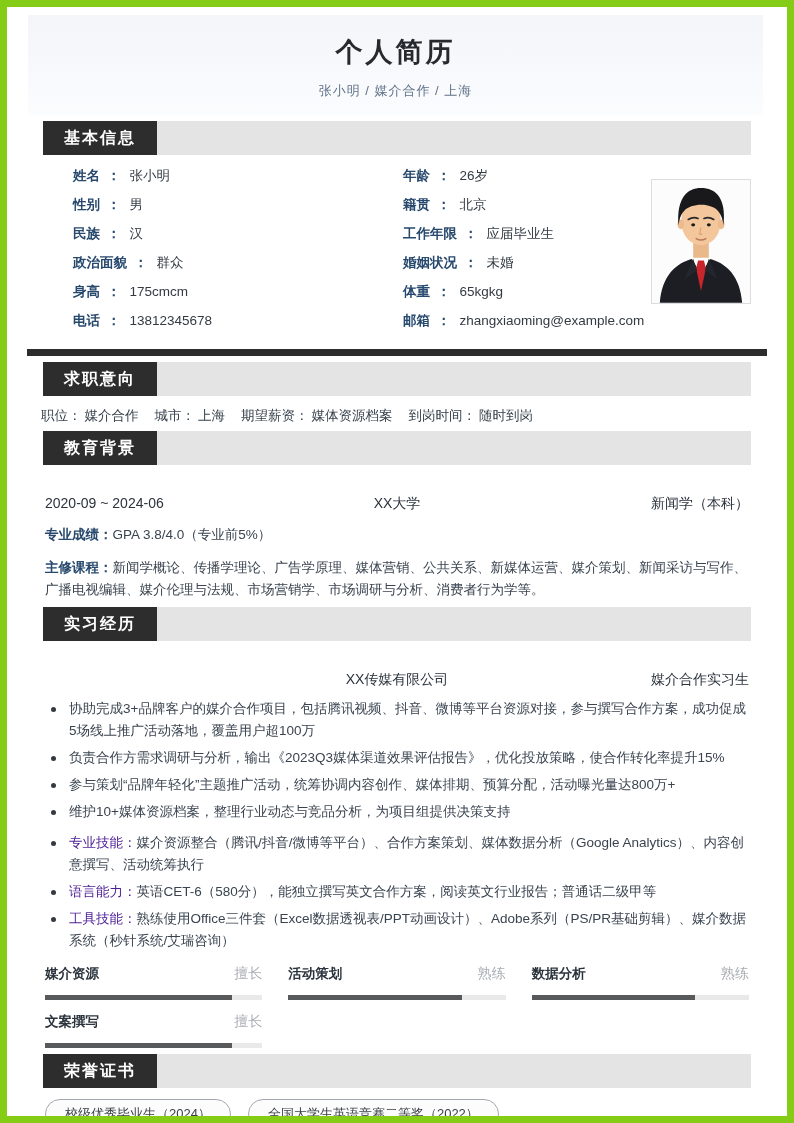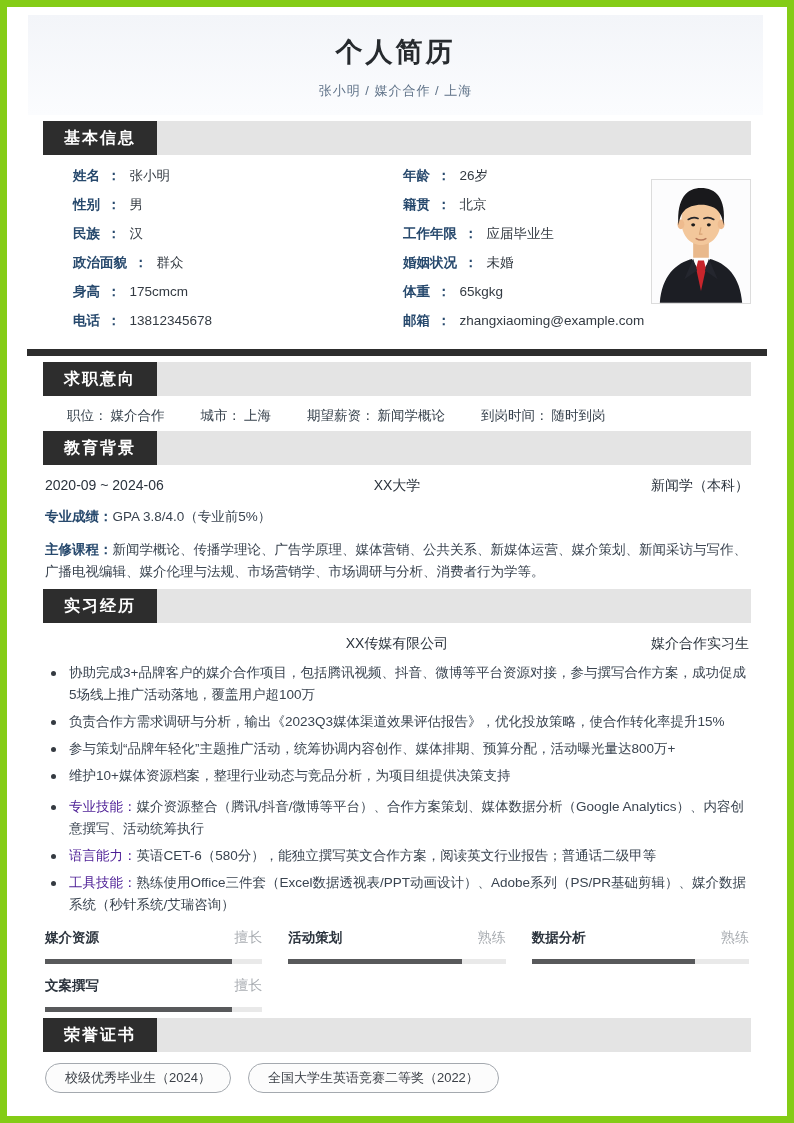--- a/index.html
+++ b/index.html
@@ -22,28 +22,28 @@
   .info-col.right { flex:1; }
   .f-row { display:flex; align-items:baseline; font-size:13.5px; line-height:20px; margin-bottom:9px; }
   .f-label { font-weight:700; color:#27496d; }
   .f-colon { font-weight:700; color:#27496d; margin:0 9px 0 7px; }
   .f-value { color:#333a42; }
   .photo-box { width:100px; height:125px; border:1px solid #dcdcdc; background:#fdfdfe; margin-top:13px; }
   .photo-box svg { display:block; width:100%; height:100%; }
   
   .divider { height:7px; background:#2d2d2d; margin:9px 20px 0; }
   
-  .intent-row { display:flex; gap:36px; margin:11px 60px 0; font-size:13.5px; }
+  .intent-row { display:flex; gap:16px; margin:11px 34px 0; font-size:13.5px; }
   .i-label, .i-colon { color:#37424d; }
   .i-value { color:#37424d; margin-left:3px; }
   
   .tri-row { display:flex; align-items:baseline; margin:12px 38px 0; font-size:14px; font-weight:400; color:#2b333d; }
   .tri-row .l { width:220px; }
   .tri-row .c { flex:1; text-align:center; }
-  .tri-row .r { width:220px; text-align:right; }
+  .tri-row .r { width:220px; text-align:right;margin-top:18px; }
   .edu-line { margin:11px 38px 0; font-size:13.5px; line-height:22px; color:#3a4450; }
   .edu-line .lab { font-weight:700; color:#27496d; }
   
   .blist { margin:9px 38px 0; }
   .b-item { display:flex; margin-bottom:5px; font-size:13.5px; line-height:22px; color:#3a4450; }
   .b-dot { flex:0 0 5px; width:5px; height:5px; border-radius:50%; background:#343a41; margin:9px 13px 0 6px; }
   .b-text .lab { font-weight:400; color:#4c1d95; }
   
   .bars { display:grid; grid-template-columns:repeat(3,1fr); column-gap:26px; row-gap:13px; margin:13px 38px 0; }
   .bar-head { display:flex; justify-content:space-between; align-items:center; }
@@ -160,21 +160,21 @@
 
   <div class="divider"></div>
 
   <div class="sec-head">
     <div class="sec-tab">求职意向</div>
     <div class="sec-bar"></div>
   </div>
   <div class="intent-row">
     <div><span class="i-label">职位</span><span class="i-colon">：</span><span class="i-value">媒介合作</span></div>
     <div><span class="i-label">城市</span><span class="i-colon">：</span><span class="i-value">上海</span></div>
-    <div><span class="i-label">期望薪资</span><span class="i-colon">：</span><span class="i-value">新闻学概论</span></div>
+    <div><span class="i-label">期望薪资</span><span class="i-colon">：</span><span class="i-value">媒体资源档案</span></div>
     <div><span class="i-label">到岗时间</span><span class="i-colon">：</span><span class="i-value">随时到岗</span></div>
   </div>
 
   <div class="sec-head">
     <div class="sec-tab">教育背景</div>
     <div class="sec-bar"></div>
   </div>
   <div class="tri-row">
     <span class="l">2020-09 ~ 2024-06</span>
     <span class="c">XX大学</span>

